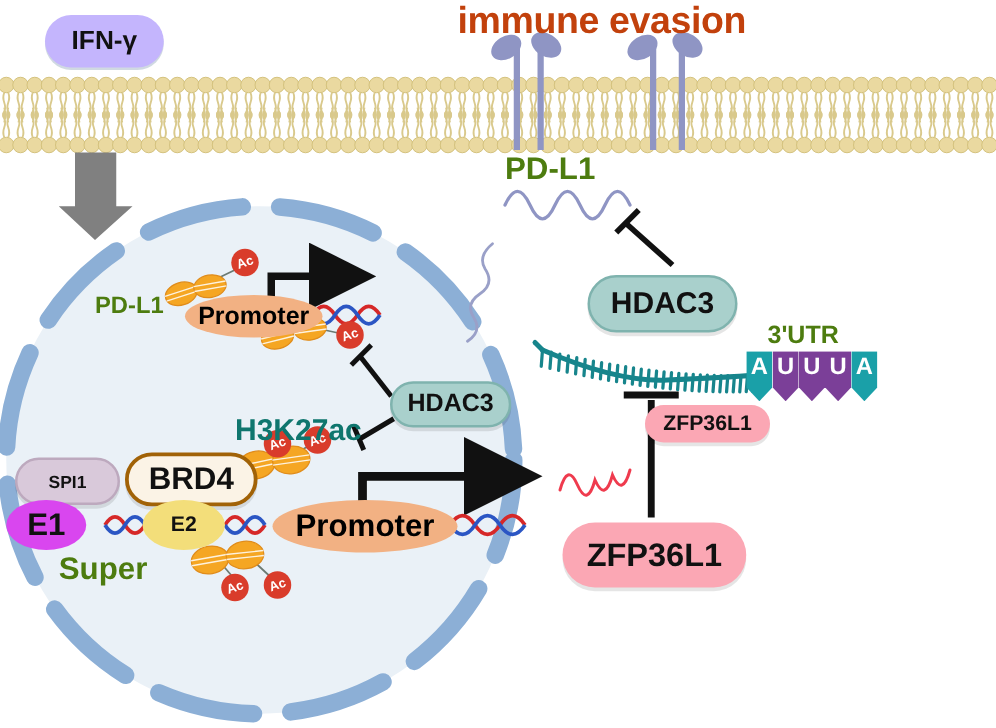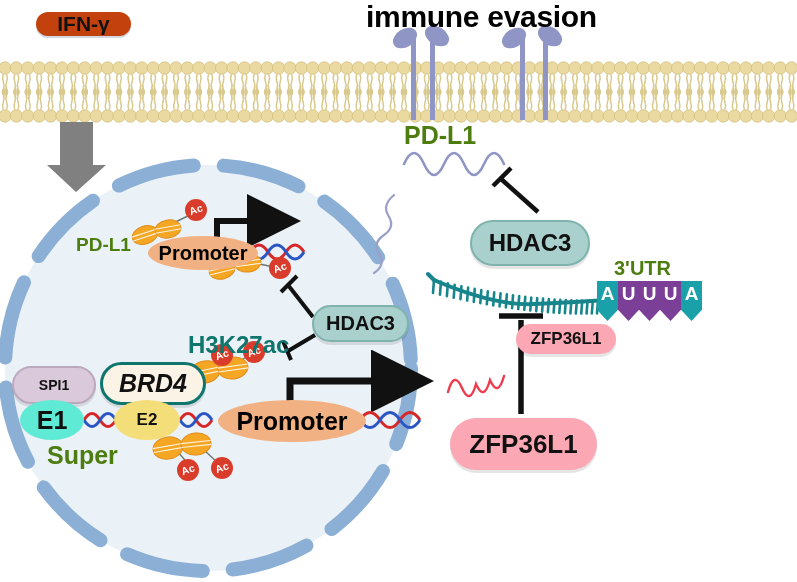--- a/index.html
+++ b/index.html
@@ -2,42 +2,42 @@
 <html><head>
 <meta charset="utf-8">
 <style>
   html,body{margin:0;padding:0;background:#fff;}
   body{font-family:"Liberation Sans",sans-serif;}
   #stage{position:relative;width:797px;height:582px;background:#ffffff;overflow:hidden;}
   .abs{position:absolute;}
   .lbl{font-weight:bold;color:#4d7c0f;white-space:nowrap;line-height:1;}
   .pill{border-radius:999px;display:flex;align-items:center;justify-content:center;
         font-weight:bold;color:#111;box-sizing:border-box;}
-  #title{left:366px;top:2px;font-size:30px;font-weight:bold;color:#000000;letter-spacing:-0.3px;}
-  #ifng{left:36px;top:12px;width:95px;height:24px;background:#c2410c;font-size:21px;
+  #title{left:366px;top:2px;font-size:30px;font-weight:bold;color:#c2410c;letter-spacing:-0.3px;}
+  #ifng{left:36px;top:12px;width:95px;height:42px;background:#c4b5fd;font-size:21px;
         box-shadow:0 2px 0 rgba(150,170,190,.45);}
   #pdl1-memb{left:404px;top:123px;font-size:25px;}
   #pdl1-nuc{left:76px;top:235px;font-size:19px;}
   #h3k27ac{left:188px;top:333px;font-size:24px;color:#0f766e;}
   #utr{left:614px;top:258px;font-size:20px;}
   #superenh{left:47px;top:442px;font-size:25px;line-height:1.06;}
   .nodepill{box-shadow:0 3px 0 rgba(0,0,0,.10);}
   #hdac3-nuc{left:312px;top:305px;width:97px;height:37px;background:#a9d0cc;
              border:2.5px solid #7fb3ae;font-size:20px;}
   #hdac3-cyt{left:470px;top:220px;width:120px;height:46px;background:#a9d0cc;
              border:2.5px solid #7fb3ae;font-size:24px;}
   #zfp-small{left:516px;top:324px;width:100px;height:30px;background:#fba7b4;font-size:17px;}
   #zfp-big{left:450px;top:418px;width:147px;height:52px;background:#fba7b4;font-size:26px;}
   #spi1{left:12px;top:366px;width:84px;height:38px;background:#d9c9da;
         border:2.5px solid #bda9be;font-size:14px;}
   #brd4{left:100px;top:362px;width:106px;height:43px;background:#fbf3e6;
-        border:3px solid #0f766e;font-size:25px;font-style:italic;}
+        border:3px solid #a16207;font-size:25px;}
   .enh-oval{border-radius:50%;display:flex;align-items:center;justify-content:center;
             font-weight:bold;color:#111;}
-  #e1{left:20px;top:400px;width:64px;height:40px;background:#5eead4;font-size:25px;text-align:right;}
+  #e1{left:5px;top:400px;width:64px;height:40px;background:#d946ef;font-size:25px;text-align:right;}
   #e2{left:114px;top:400px;width:66px;height:40px;background:#f3de7a;font-size:17px;}
   .promo-oval{border-radius:50%;background:#f2b183;display:flex;align-items:center;
               justify-content:center;font-weight:bold;color:#000000;}
   #promoter1{left:148px;top:236px;width:110px;height:34px;font-size:20px;}
   #promoter2{left:218px;top:400px;width:148px;height:42px;font-size:25px;}
   svg{position:absolute;left:0;top:0;overflow:visible;}
 </style>
 </head>
 <body>
 

